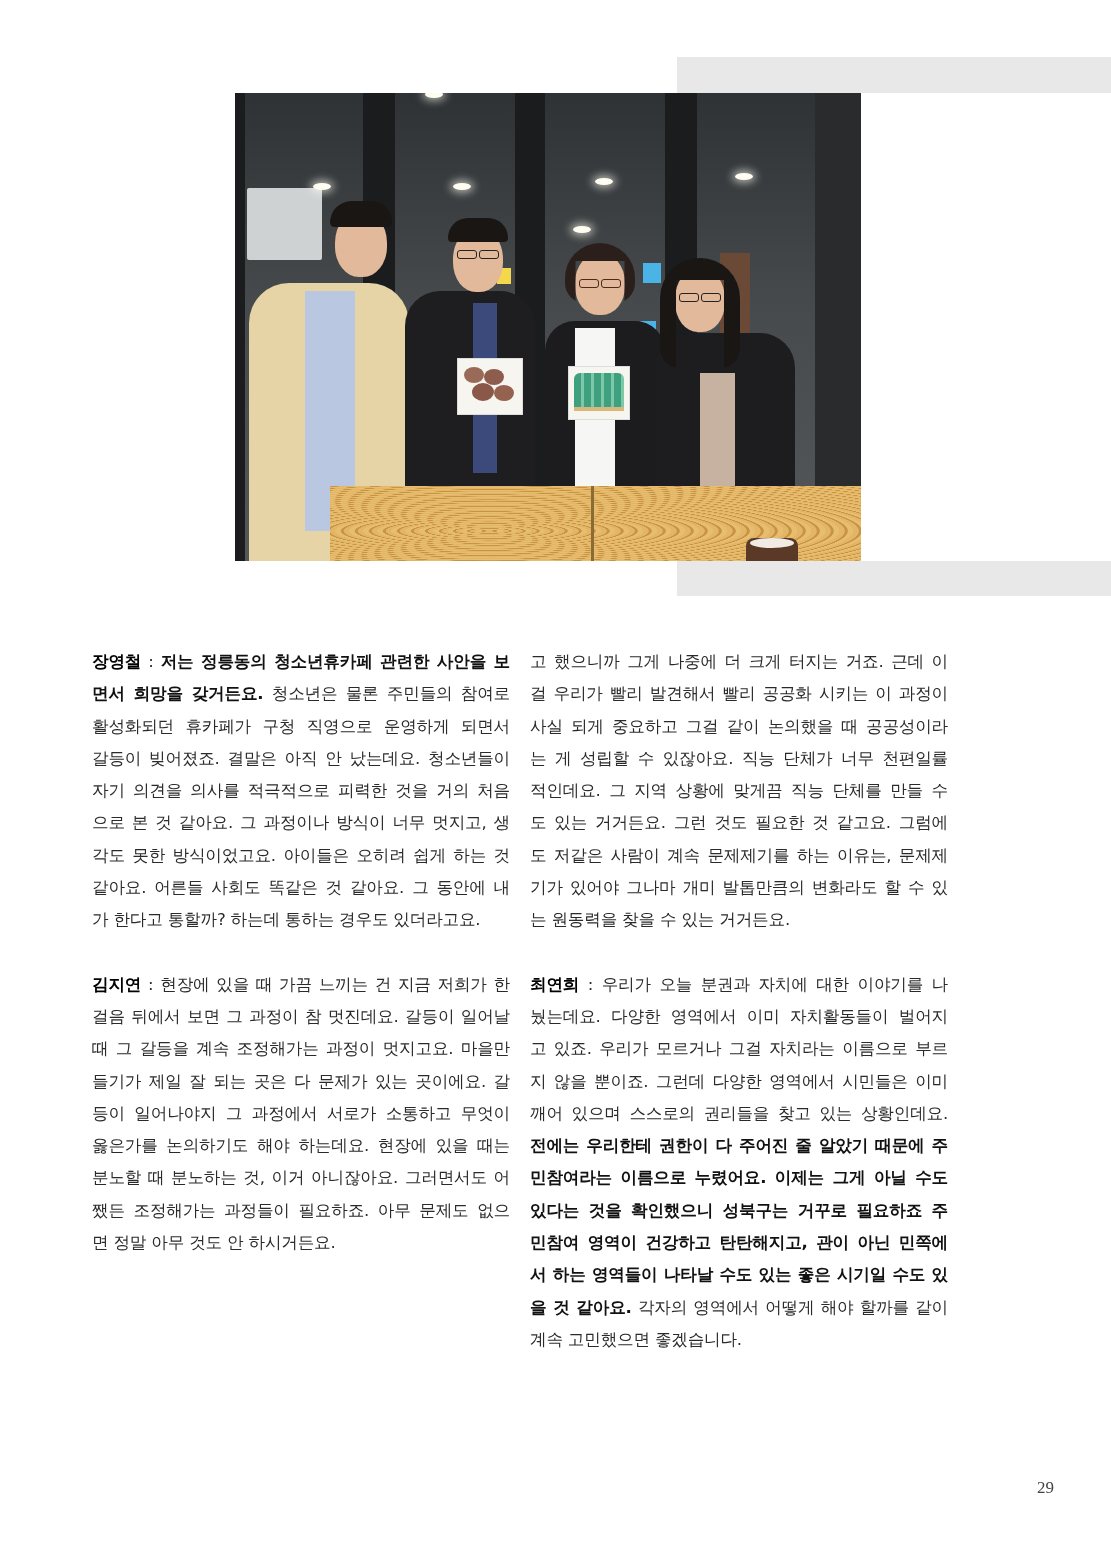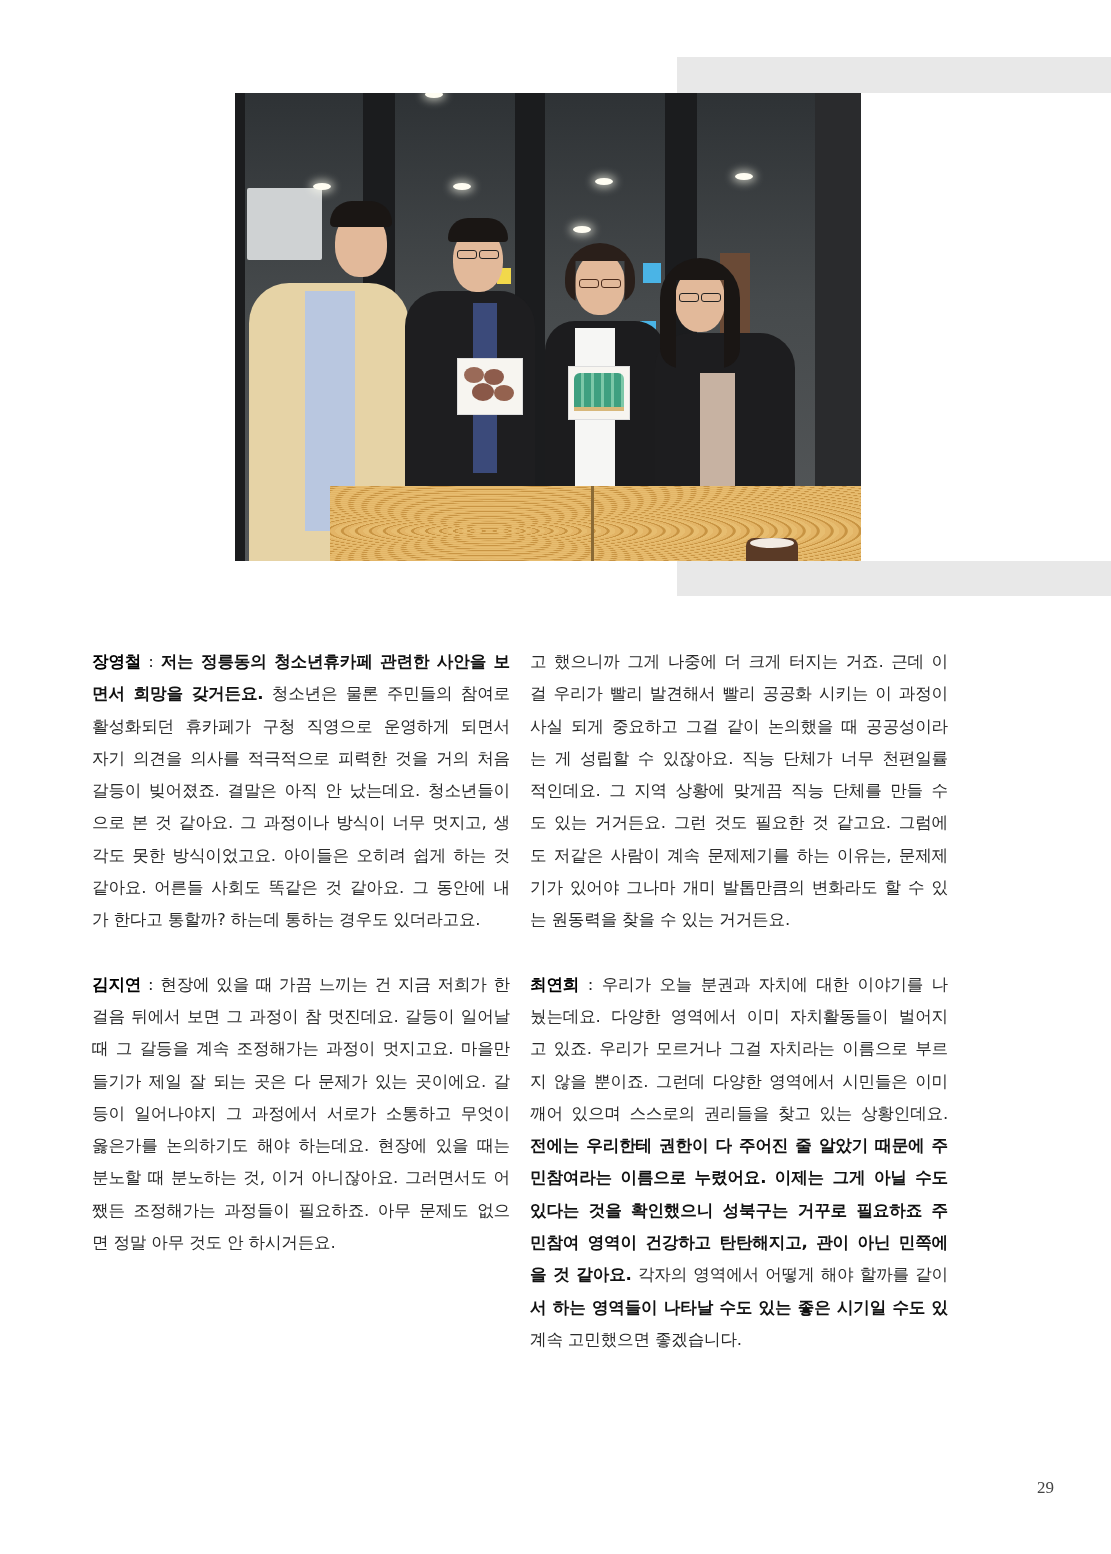--- a/index.html
+++ b/index.html
@@ -135,22 +135,22 @@
   <div class="table"></div>
   <div class="table-gap"></div>
   <div class="cup"></div>
 </div>
 
 <div id="col-left" class="col">
     <div class="para">
       <span class="line"><span class="speaker">장영철</span><span class=""> : </span><span class="b">저는 정릉동의 청소년휴카페 관련한 사안을 보</span></span>
       <span class="line"><span class="b">면서 희망을 갖거든요.</span><span class=""> 청소년은 물론 주민들의 참여로</span></span>
       <span class="line"><span class="">활성화되던 휴카페가 구청 직영으로 운영하게 되면서</span></span>
+      <span class="line"><span class="">갈등이 빚어졌죠. 결말은 아직 안 났는데요. 청소년들이</span></span>
       <span class="line"><span class="">자기 의견을 의사를 적극적으로 피력한 것을 거의 처음</span></span>
-      <span class="line"><span class="">갈등이 빚어졌죠. 결말은 아직 안 났는데요. 청소년들이</span></span>
       <span class="line"><span class="">으로 본 것 같아요. 그 과정이나 방식이 너무 멋지고, 생</span></span>
       <span class="line"><span class="">각도 못한 방식이었고요. 아이들은 오히려 쉽게 하는 것</span></span>
       <span class="line"><span class="">같아요. 어른들 사회도 똑같은 것 같아요. 그 동안에 내</span></span>
       <span class="line last"><span class="">가 한다고 통할까?  하는데 통하는 경우도 있더라고요.</span></span>
     </div>
     <div class="para">
       <span class="line"><span class="speaker">김지연</span><span class=""> : 현장에 있을 때 가끔 느끼는 건 지금 저희가 한</span></span>
       <span class="line"><span class="">걸음 뒤에서 보면 그 과정이 참 멋진데요. 갈등이 일어날</span></span>
       <span class="line"><span class="">때 그 갈등을 계속 조정해가는 과정이 멋지고요. 마을만</span></span>
       <span class="line"><span class="">들기가 제일 잘 되는 곳은 다 문제가 있는 곳이에요. 갈</span></span>
@@ -177,19 +177,19 @@
     <div class="para">
       <span class="line"><span class="speaker">최연희</span><span class=""> : 우리가 오늘 분권과 자치에 대한 이야기를 나</span></span>
       <span class="line"><span class="">눴는데요. 다양한 영역에서 이미 자치활동들이 벌어지</span></span>
       <span class="line"><span class="">고 있죠. 우리가 모르거나 그걸 자치라는 이름으로 부르</span></span>
       <span class="line"><span class="">지 않을 뿐이죠. 그런데 다양한 영역에서 시민들은 이미</span></span>
       <span class="line"><span class="">깨어 있으며 스스로의 권리들을 찾고 있는 상황인데요.</span></span>
       <span class="line"><span class="b">전에는 우리한테 권한이 다 주어진 줄 알았기 때문에 주</span></span>
       <span class="line"><span class="b">민참여라는 이름으로 누렸어요. 이제는 그게 아닐 수도</span></span>
       <span class="line"><span class="b">있다는 것을 확인했으니 성북구는 거꾸로 필요하죠 주</span></span>
       <span class="line"><span class="b">민참여 영역이 건강하고 탄탄해지고, 관이 아닌 민쪽에</span></span>
+      <span class="line"><span class="b">서 하는 영역들이 나타날 수도 있는 좋은 시기일 수도 있</span></span>
       <span class="line"><span class="b">을 것 같아요.</span><span class=""> 각자의 영역에서 어떻게 해야 할까를 같이</span></span>
-      <span class="line"><span class="b">서 하는 영역들이 나타날 수도 있는 좋은 시기일 수도 있</span></span>
       <span class="line last"><span class="">계속 고민했으면 좋겠습니다.</span></span>
     </div>
   </div>
 
 <div class="page-number">29</div>
 
 </body></html>

